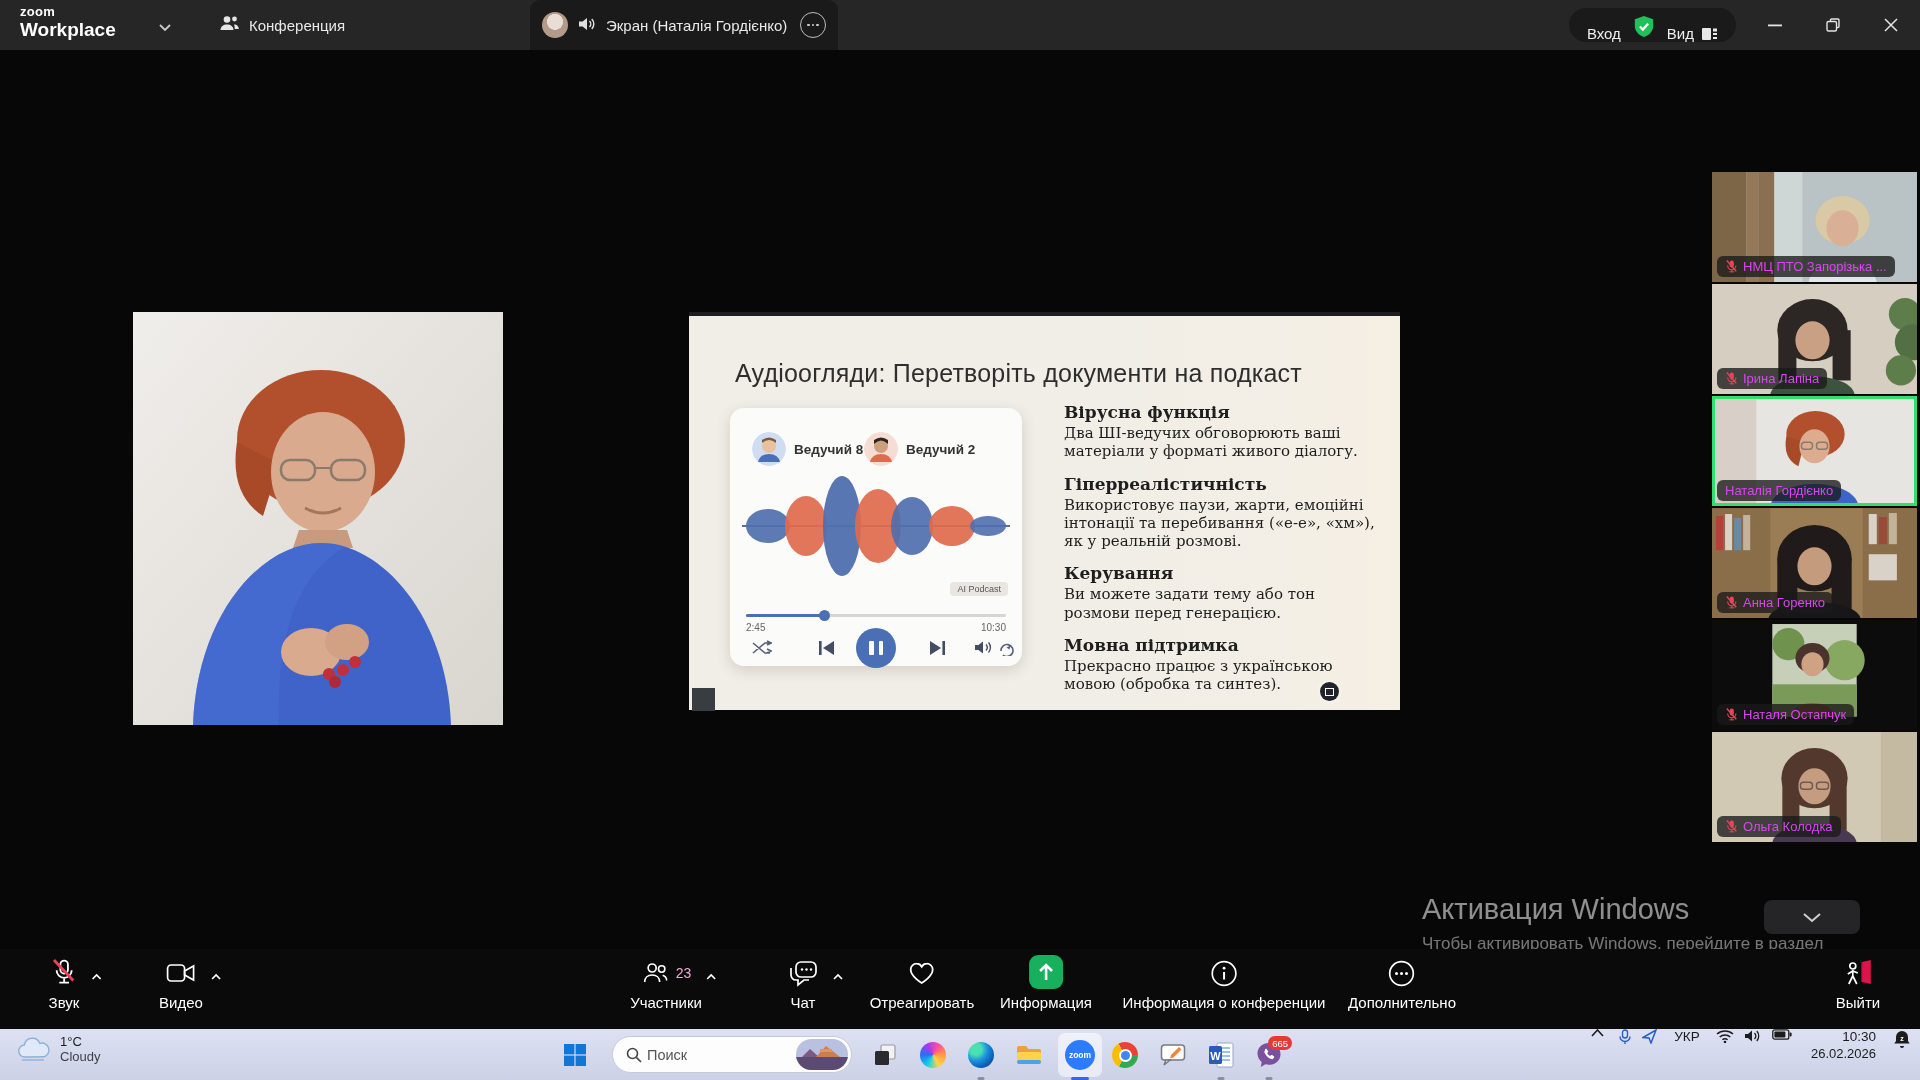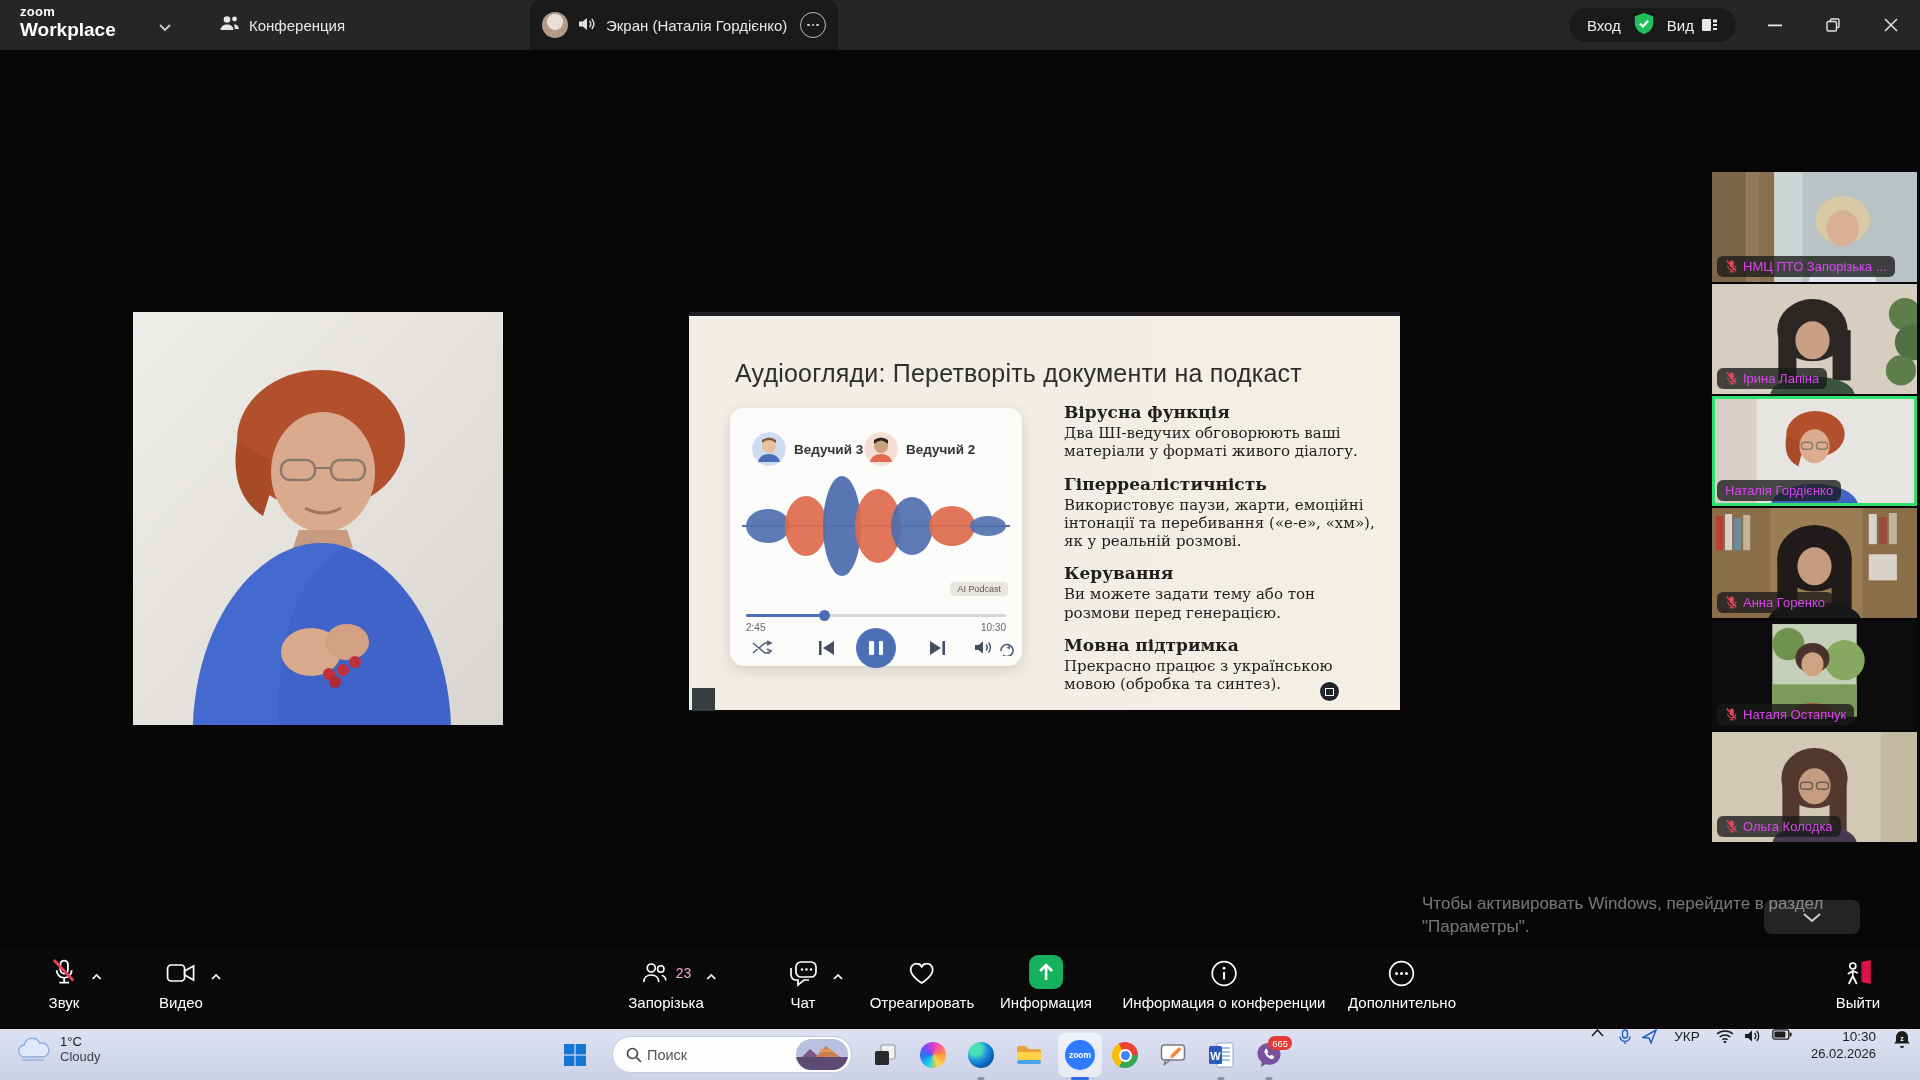--- a/index.html
+++ b/index.html
@@ -10,21 +10,21 @@
   .logo{position:absolute;left:20px;top:5px;color:#fff;line-height:1;}
   .logo .l1{font-size:13px;font-weight:700;letter-spacing:.3px;}
   .logo .l2{font-size:19px;font-weight:700;margin-top:2px;}
   .logo-chev{position:absolute;left:158px;top:18px;}
   .tab{position:absolute;top:0;height:50px;display:flex;align-items:center;gap:9px;color:#e8e8e8;font-size:15px;}
   .tab-conf{left:218px;}
   .tab-screen{left:530px;width:308px;background:#1a1a1b;border-radius:10px 10px 0 0;padding:0 12px;box-sizing:border-box;}
   .avatar-mini{width:26px;height:26px;border-radius:50%;background:radial-gradient(circle at 50% 38%,#e8ded6 0 38%,#b49a88 39% 100%);flex:0 0 auto;}
   .dots-circle{margin-left:auto;width:24px;height:24px;border:1.6px solid #bdbdbd;border-radius:50%;display:flex;align-items:center;justify-content:center;gap:2px;}
   .dots-circle i{width:2.6px;height:2.6px;border-radius:50%;background:#cfcfcf;}
-  .tb-right{position:absolute;right:184px;top:8px;height:34px;background:#1a1a1b;border-radius:17px;display:flex;align-items:center;gap:12px;padding:0 18px;color:#eee;font-size:15px;}
+  .tb-right{position:absolute;right:184px;top:8px;height:34px;background:#1a1a1b;border-radius:17px;display:flex;align-items:flex-end;gap:12px;padding:0 18px;color:#eee;font-size:15px;}
   .winctl{position:absolute;top:0;height:50px;width:58px;display:flex;align-items:center;justify-content:center;}
   
   .stage{position:absolute;left:0;top:50px;width:1920px;height:979px;background:#070707;}
   .webcam-main{position:absolute;left:133px;top:262px;width:370px;height:413px;}
   
   .slide{position:absolute;left:689px;top:262px;width:711px;height:398px;background:linear-gradient(90deg,#f1eee7 0 55%,#f5efe4);box-sizing:border-box;border-top:4px solid #1e1e22;}
   .slide-title{position:absolute;left:46px;top:26px;font-size:25px;font-weight:500;color:#2e2e2e;letter-spacing:.2px;}
   .player{position:absolute;left:41px;top:92px;width:292px;height:258px;background:#fbfbfa;border-radius:14px;box-shadow:0 4px 14px rgba(70,60,40,.18);}
   .host{position:absolute;top:24px;display:flex;align-items:center;gap:8px;font-size:13.5px;font-weight:700;color:#333;}
   .hava{width:34px;height:34px;border-radius:50%;}
@@ -213,21 +213,21 @@
       <h1 class="slide-title">Аудіоогляди: Перетворіть документи на подкаст</h1>
 
       <div class="player">
         <div class="host" style="left:22px;">
           <svg class="hava" viewBox="0 0 34 34">
             <circle cx="17" cy="17" r="17" fill="#cfdcf2"></circle>
             <circle cx="17" cy="14" r="7" fill="#e8c19e"></circle>
             <path d="M10 11q7-6 14 0v-3q-7-5-14 0z" fill="#7a5a3f"></path>
             <path d="M6 30q2-8 11-8t11 8z" fill="#4a6fb5"></path>
           </svg>
-          <span>Ведучий 3</span>
+          <span>Ведучий 8</span>
         </div>
         <div class="host" style="left:134px;">
           <svg class="hava" viewBox="0 0 34 34">
             <circle cx="17" cy="17" r="17" fill="#f6ddd4"></circle>
             <circle cx="17" cy="14" r="7" fill="#caa07e"></circle>
             <path d="M10 12q7-7 14 0v-4q-7-5-14 0z" fill="#2e2520"></path>
             <path d="M6 30q2-8 11-8t11 8z" fill="#e06a4d"></path>
           </svg>
           <span>Ведучий 2</span>
         </div>
@@ -429,20 +429,21 @@
       </div>
 
       <div class="rail-chev">
         <svg width="20" height="11">
           <polyline points="2,2 10,9 18,2" fill="none" stroke="#cfcfcf" stroke-width="2"></polyline>
         </svg>
       </div>
     </aside>
 
     <div class="wm">
+      <div class="w1">Активация Windows</div>
       <div class="w2">
         <span>Чтобы активировать Windows, перейдите в раздел</span><br>
         <span>"Параметры".</span>
       </div>
     </div>
   </main>
 
   <nav class="ztb">
 
     <div class="titem" style="left:64px;">
@@ -486,21 +487,21 @@
           <circle cx="20.5" cy="9" r="3.2" fill="none" stroke="#fff" stroke-width="1.6"></circle>
           <path d="M21.5 15.2c2.4.7 4 2.6 4 5.3" fill="none" stroke="#fff" stroke-width="1.6"></path>
         </svg>
         <span class="cnt">23</span>
         <span class="chev-r">
           <svg width="12" height="8">
               <polyline points="2,6 6,2 10,6" fill="none" stroke="#fff" stroke-width="1.7"></polyline>
             </svg>
         </span>
       </div>
-      <span>Запорізька</span>
+      <span>Участники</span>
     </div>
 
     <div class="titem" style="left:803px;">
       <div class="irow">
         <svg width="30" height="27" viewBox="0 0 30 27">
           <rect x="8" y="2" width="20" height="15" rx="5" fill="none" stroke="#fff" stroke-width="1.7"></rect>
           <path d="M3 8v7a5 5 0 0 0 5 5h2v5l6-5h5" fill="none" stroke="#fff" stroke-width="1.7"></path>
           <circle cx="14" cy="9.5" r="1.2" fill="#fff"></circle>
             <circle cx="18.5" cy="9.5" r="1.2" fill="#fff"></circle>
             <circle cx="23" cy="9.5" r="1.2" fill="#fff"></circle>

